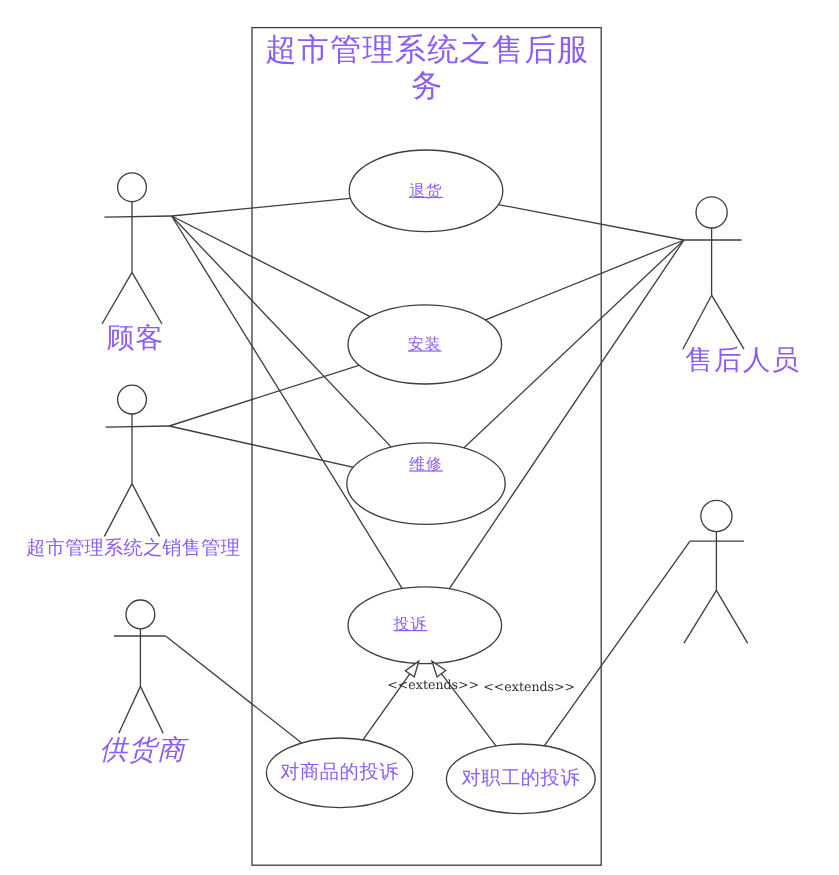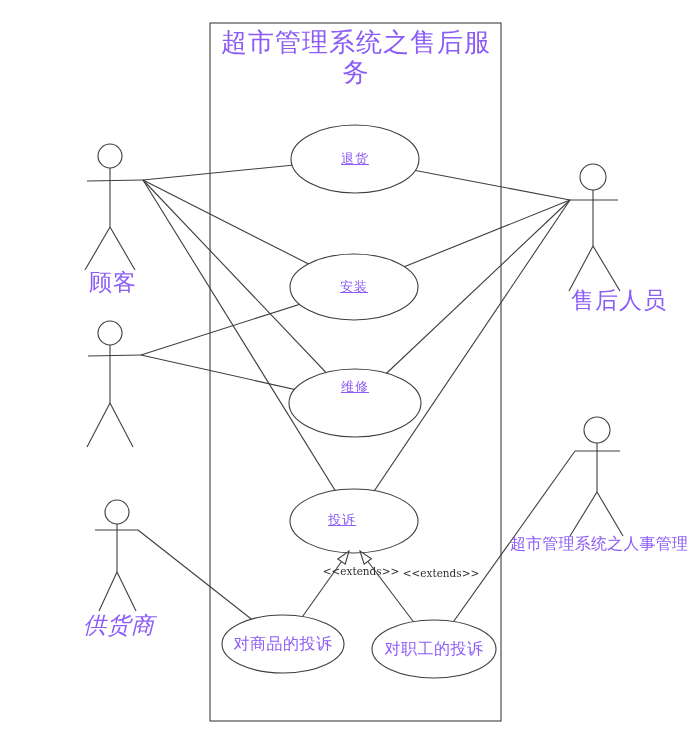--- a/index.html
+++ b/index.html
@@ -125,20 +125,20 @@
   <div class="lbl lbl-title" style="left:356px;top:57px;">超市管理系统之售后服务</div>
 
   <div class="lbl lbl-usecase" style="left:355px;top:159px;">退货</div>
   <div class="lbl lbl-usecase" style="left:354px;top:287px;">安装</div>
   <div class="lbl lbl-usecase" style="left:355px;top:387px;">维修</div>
   <div class="lbl lbl-usecase" style="left:342px;top:520px;">投诉</div>
   <div class="lbl lbl-usecase-sm" style="left:283px;top:644px;">对商品的投诉</div>
   <div class="lbl lbl-usecase-sm" style="left:434px;top:649px;">对职工的投诉</div>
 
   <div class="lbl lbl-actor" style="left:113px;top:282px;">顾客</div>
+  <div class="lbl lbl-actor-long" style="left:111px;top:457px;">超市管理系统之销售管理</div>
   <div class="lbl lbl-actor" style="left:119px;top:625px;font-style:italic;">供货商</div>
   <div class="lbl lbl-actor" style="left:594px;top:300px;margin-left:25px;">售后人员</div>
-  <div class="lbl lbl-actor-long" style="left:599px;top:544px;">超市管理系统之人事管理</div>
 
   <div class="lbl lbl-stereotype" style="left:314px;top:571px;">&lt;&lt;extends&gt;&gt;</div>
   <div class="lbl lbl-stereotype" style="left:394px;top:573px;">&lt;&lt;extends&gt;&gt;</div>
 
 </div>
 
 </body></html>

